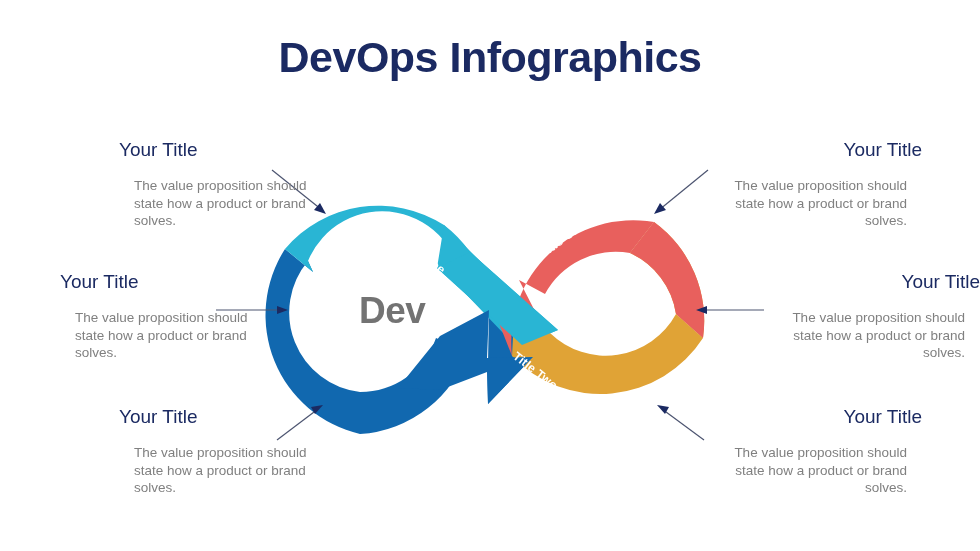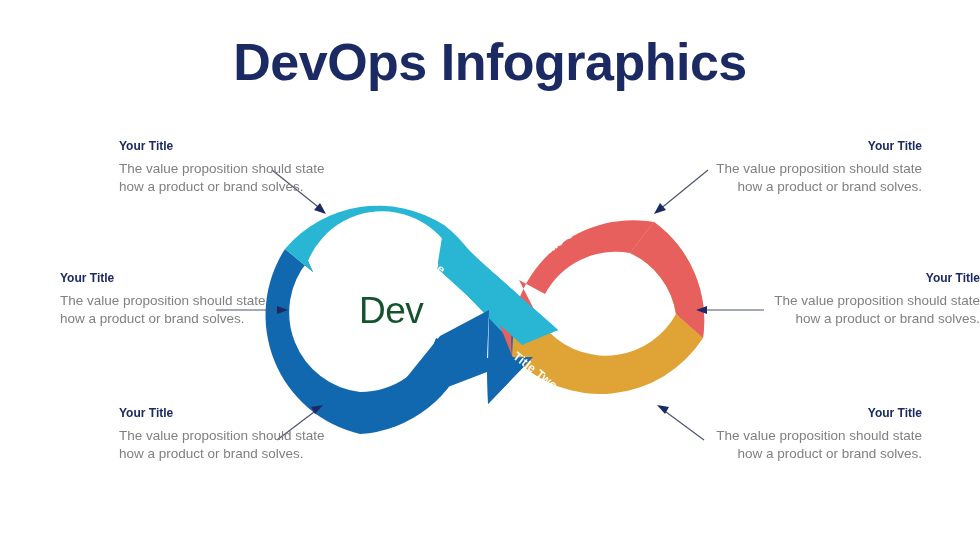--- a/index.html
+++ b/index.html
@@ -18,44 +18,44 @@
     overflow: hidden;
   }
 
   
   #page-title {
     position: absolute;
     top: 34px;
     left: 0;
     width: 980px;
     text-align: center;
-    font-size: 52px;
+    font-size: 43px;
     font-weight: bold;
     color: #1b2a62;
     letter-spacing: -0.5px;
     line-height: 1.1;
   }
 
   
   .callout {
     position: absolute;
     width: 215px;
   }
   .callout .c-title {
-    font-size: 12px;
-    font-weight: bold;
+    font-size: 19px;
+    font-weight: normal;
     color: #1b2a62;
     margin: 0 0 7px 0;
     line-height: 1.2;
   }
   .callout .c-body {
     font-size: 13.5px;
     color: #808080;
     line-height: 1.32;
-    margin: 0;
+    margin: 15px;
   }
   .callout.align-left  { text-align: left; }
   .callout.align-right { text-align: right; }
 
   
   #callout-tl { left: 119px; top: 139px; }
   #callout-ml { left: 60px;  top: 271px; }
   #callout-bl { left: 119px; top: 406px; }
   #callout-tr { left: 707px; top: 139px; }
   #callout-mr { left: 765px; top: 271px; }
@@ -67,22 +67,22 @@
     left: 0;
     top: 0;
     width: 980px;
     height: 551px;
   }
 
   
   .center-word {
     position: absolute;
     font-size: 37px;
-    font-weight: normal;
-    color: #14532d;
+    font-weight: bold;
+    color: #737373;
     letter-spacing: -0.5px;
   }
   #word-dev { left: 359px; top: 290px; }
   #word-ops { left: 560px; top: 290px; }
 
   
   .seg-label {
     position: absolute;
     color: #ffffff;
     font-size: 12px;

